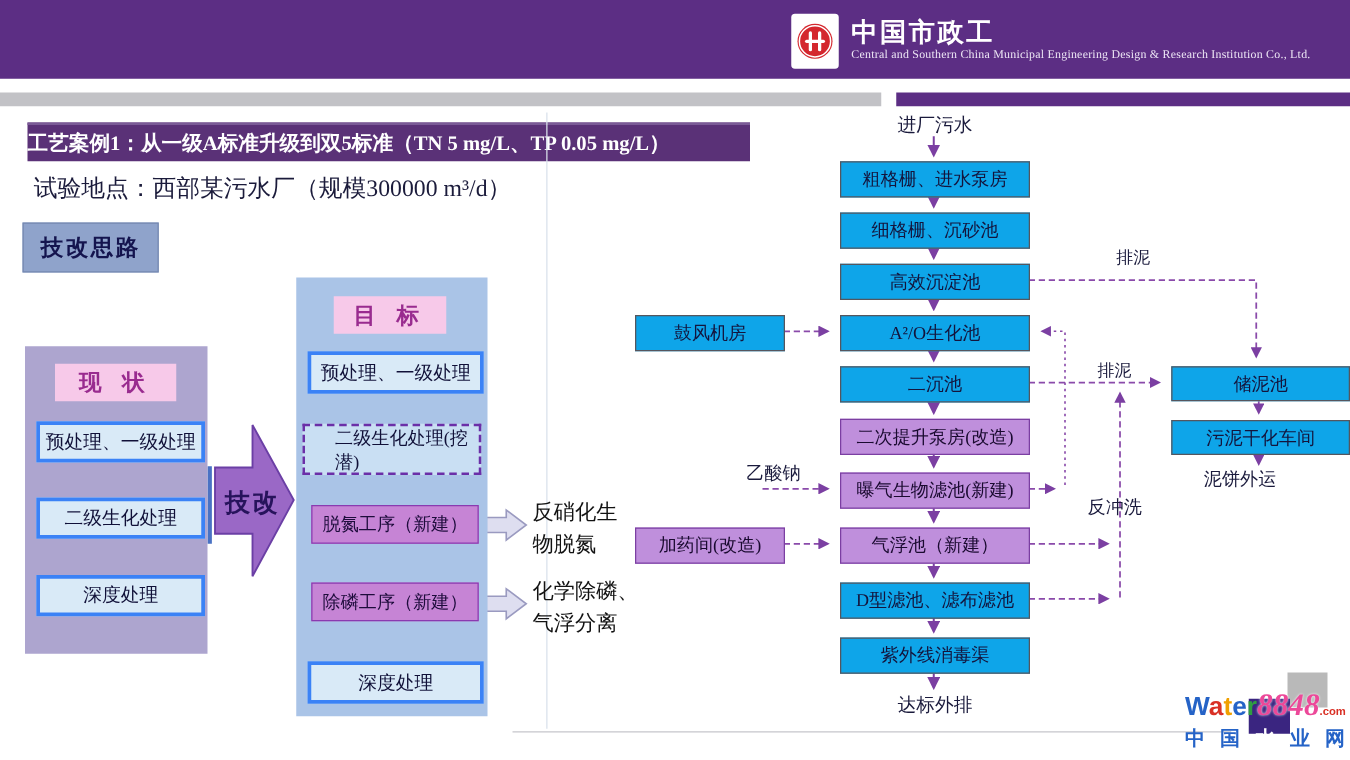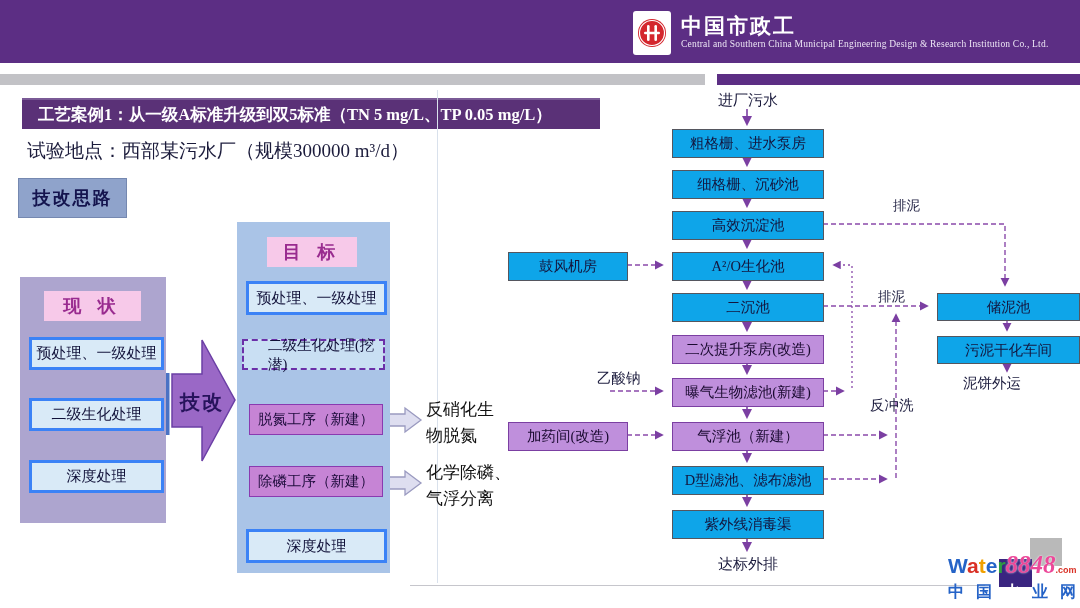--- a/index.html
+++ b/index.html
@@ -8,21 +8,21 @@
   
   .hdr{position:absolute;left:0;top:0;width:1080px;height:63px;background:#5C2E84;}
   .subband-gray{position:absolute;left:0;top:74px;width:705px;height:11px;background:#C2C2C6;}
   .subband-purple{position:absolute;left:717px;top:74px;width:363px;height:11px;background:#5C2E84;}
   .logo{position:absolute;left:633px;top:11px;width:38px;height:44px;background:#fff;border-radius:3px;
         display:flex;align-items:center;justify-content:center;}
   .brand-cn{position:absolute;left:681px;top:12px;color:#fff;font-size:21px;font-weight:bold;letter-spacing:2px;}
   .brand-en{position:absolute;left:681px;top:39px;color:#EDE6F5;font-size:9.5px;letter-spacing:.2px;}
   
   .titlebar{position:absolute;left:22px;top:98px;width:578px;height:31px;background:#5A3177;color:#fff;
-            display:flex;align-items:center;padding-left:16px;box-sizing:border-box;
+            display:flex;align-items:center;box-sizing:border-box;
             font-size:16.5px;font-weight:bold;border-top:2px solid #7a5a96;}
   .sitetxt{position:absolute;left:27px;top:138px;font-size:19px;color:#1B1B3B;}
   .secbox{position:absolute;left:18px;top:178px;width:107px;height:38px;background:#8FA3CB;border:1px solid #7588B0;
           display:flex;align-items:center;justify-content:center;font-size:18px;font-weight:bold;color:#14144E;letter-spacing:2px;}
   
   .panel-left{position:absolute;left:20px;top:277px;width:146px;height:246px;background:#ADA5CF;}
   .panel-mid{position:absolute;left:237px;top:222px;width:153px;height:351px;background:#AAC4E7;}
   .pinkbox{position:absolute;background:#F7C9E9;display:flex;align-items:center;justify-content:center;
            font-size:18px;font-weight:bold;letter-spacing:6px;color:#992B8F;}
   .lbox{position:absolute;background:#D9EAF7;border:3px solid #3b82f6;display:flex;align-items:center;
@@ -145,21 +145,21 @@
   <div class="panel-left"></div>
   <div class="pinkbox" style="left:44px;top:291px;width:97px;height:30px;">现 状</div>
   <div class="lbox" style="left:29px;top:337px;width:129px;height:27px;">预处理、一级处理</div>
   <div class="lbox" style="left:29px;top:398px;width:129px;height:27px;">二级生化处理</div>
   <div class="lbox" style="left:29px;top:460px;width:129px;height:27px;">深度处理</div>
   <div class="upgrade-label">技改</div>
 
   <div class="panel-mid"></div>
   <div class="pinkbox" style="left:267px;top:237px;width:90px;height:30px;">目 标</div>
   <div class="lbox" style="left:246px;top:281px;width:135px;height:28px;">预处理、一级处理</div>
-  <div class="dashedbox" style="left:242px;top:339px;width:143px;height:31px;padding-left:24px;">二级生化处理(挖潜)</div>
+  <div class="dashedbox" style="left:242px;top:339px;width:143px;height:41px;padding-left:24px;">二级生化处理(挖潜)</div>
   <div class="orchidbox" style="left:249px;top:404px;width:132px;height:29px;">脱氮工序（新建）</div>
   <div class="orchidbox" style="left:249px;top:466px;width:132px;height:29px;">除磷工序（新建）</div>
   <div class="lbox" style="left:246px;top:529px;width:135px;height:28px;">深度处理</div>
 
   <div class="annot" style="left:426px;top:397px;width:78px;">反硝化生物脱氮</div>
   <div class="annot" style="left:426px;top:460px;width:92px;">化学除磷、气浮分离</div>
 
   <div class="fnode-label" style="left:718px;top:91px;">进厂污水</div>
   <div class="wbox" style="left:672px;top:129px;width:150px;height:27px;">粗格栅、进水泵房</div>
   <div class="wbox" style="left:672px;top:170px;width:150px;height:27px;">细格栅、沉砂池</div>

